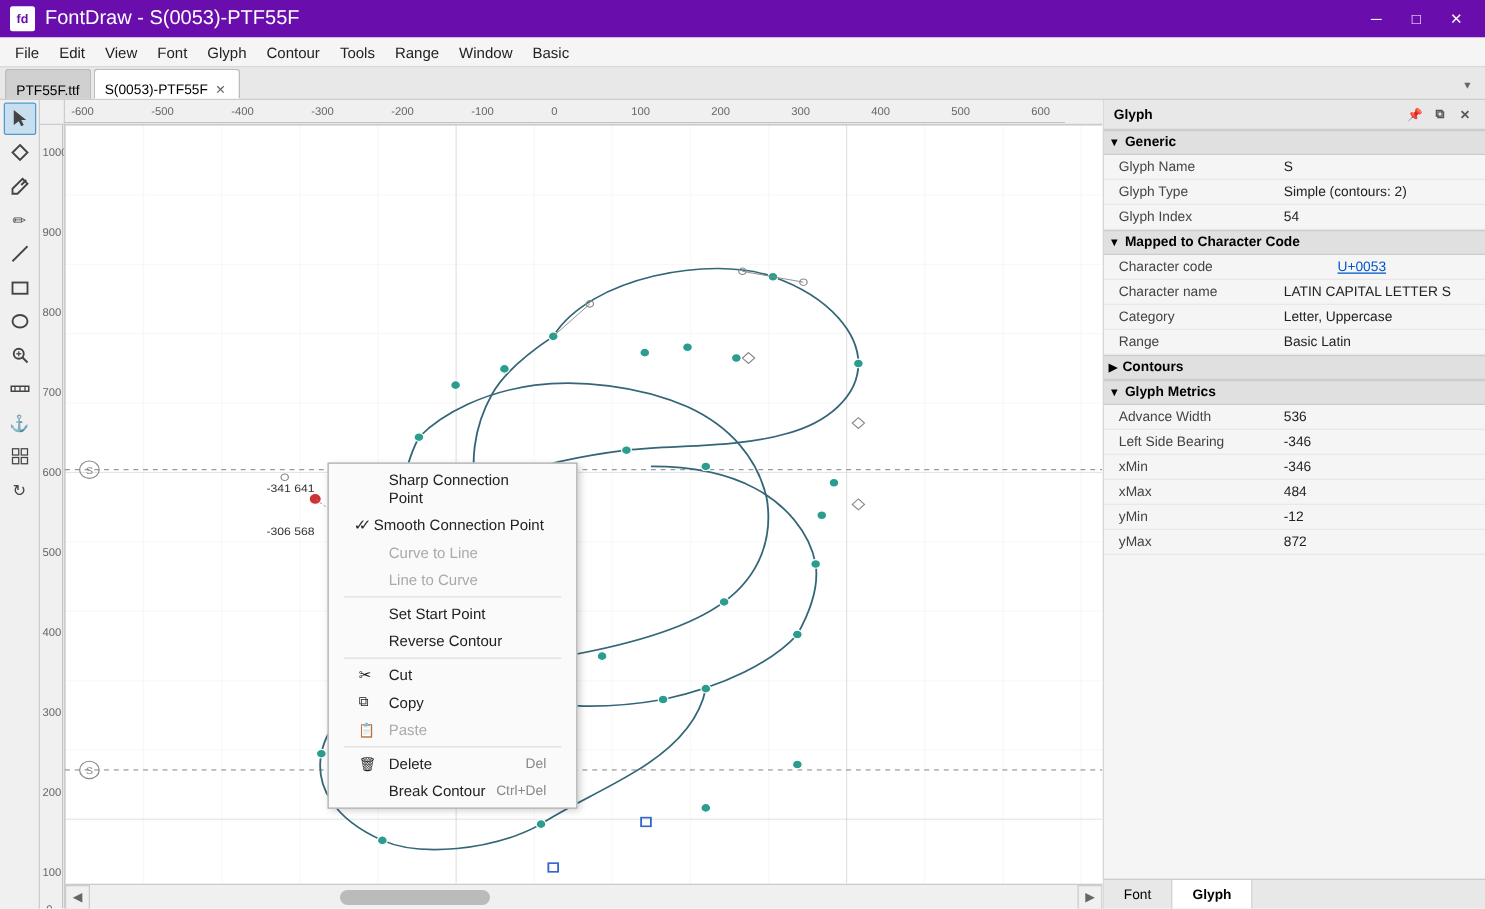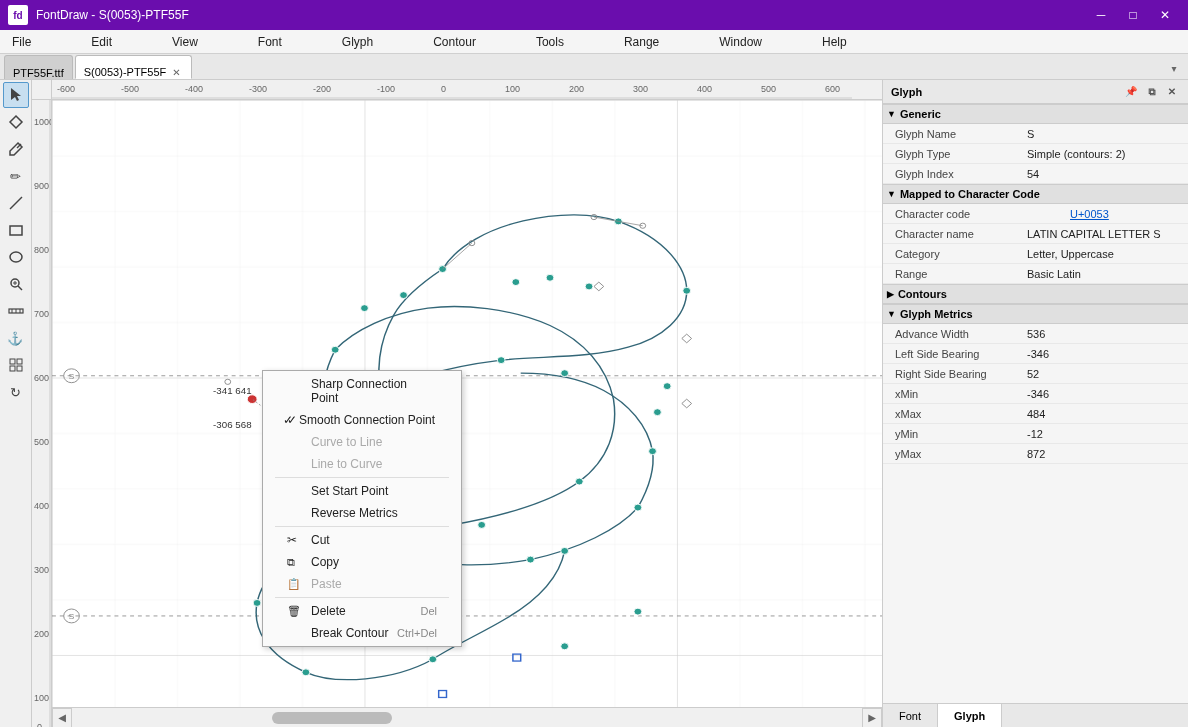--- a/index.html
+++ b/index.html
@@ -16,39 +16,38 @@
       user-select: none;
     }
     #title-bar .app-icon {
       width: 20px; height: 20px;
       background: #fff;
       border-radius: 2px;
       margin-right: 8px;
       display: flex; align-items: center; justify-content: center;
       font-weight: bold; color: #6a0dad; font-size: 10px;
     }
-    #title-bar .title-text { flex: 1; font-size: 12px; }
+    #title-bar .title-text { flex: 1; font-size: 16px; }
     #title-bar .win-controls { display: flex; gap: 2px; }
     #title-bar .win-btn {
       width: 30px; height: 20px;
       background: transparent;
       border: none; color: white;
       cursor: pointer; font-size: 12px;
       display: flex; align-items: center; justify-content: center;
     }
 
     
     #menu-bar {
       height: 24px;
       background: #f5f5f5;
       border-bottom: 1px solid #d0d0d0;
       display: flex;
       align-items: center;
       padding: 0 4px;
-      gap: 44px;
     }
     .menu-item {
       padding: 2px 8px;
       cursor: pointer;
       font-size: 12px;
       color: #222;
       border-radius: 2px;
     }
 
     
@@ -324,21 +323,21 @@
 <div id="menu-bar">
   <span class="menu-item">File</span>
   <span class="menu-item">Edit</span>
   <span class="menu-item">View</span>
   <span class="menu-item">Font</span>
   <span class="menu-item">Glyph</span>
   <span class="menu-item">Contour</span>
   <span class="menu-item">Tools</span>
   <span class="menu-item">Range</span>
   <span class="menu-item">Window</span>
-  <span class="menu-item">Help</span>
+  <span class="menu-item">Basic</span>
 </div>
 
 <div id="tab-bar">
   <div class="tab">
     <span>PTF55F.ttf</span>
   </div>
   <div class="tab active">
     <span>S(0053)-PTF55F</span>
     <span class="close-tab">✕</span>
   </div>
@@ -612,21 +611,21 @@
         <span style="width:16px;"></span>
         <span>Line to Curve</span>
       </div>
       <div class="ctx-separator"></div>
       <div class="ctx-item">
         <span style="width:16px;"></span>
         <span>Set Start Point</span>
       </div>
       <div class="ctx-item">
         <span style="width:16px;"></span>
-        <span>Reverse Metrics</span>
+        <span>Reverse Contour</span>
       </div>
       <div class="ctx-separator"></div>
       <div class="ctx-item">
         <span style="width:16px;font-size:12px;">✂</span>
         <span>Cut</span>
       </div>
       <div class="ctx-item">
         <span style="width:16px;font-size:11px;">⧉</span>
         <span>Copy</span>
       </div>
@@ -710,24 +709,20 @@
       </div>
       <div class="prop-row">
         <span class="prop-name">Advance Width</span>
         <span class="prop-value">536</span>
       </div>
       <div class="prop-row">
         <span class="prop-name">Left Side Bearing</span>
         <span class="prop-value">-346</span>
       </div>
       <div class="prop-row">
-        <span class="prop-name">Right Side Bearing</span>
-        <span class="prop-value">52</span>
-      </div>
-      <div class="prop-row">
         <span class="prop-name">xMin</span>
         <span class="prop-value">-346</span>
       </div>
       <div class="prop-row">
         <span class="prop-name">xMax</span>
         <span class="prop-value">484</span>
       </div>
       <div class="prop-row">
         <span class="prop-name">yMin</span>
         <span class="prop-value">-12</span>

